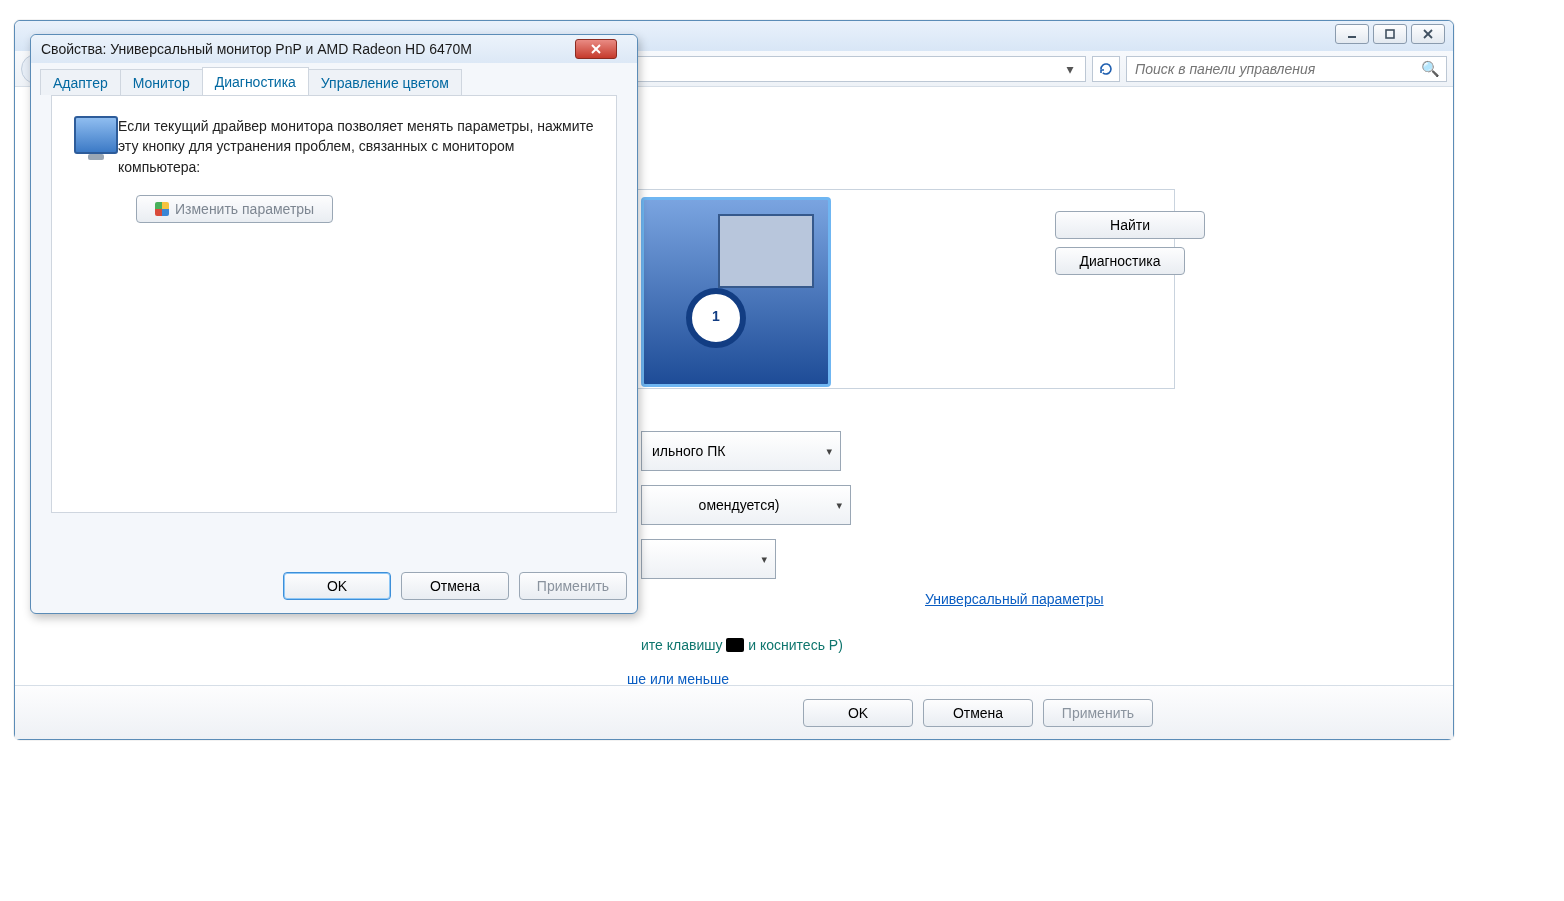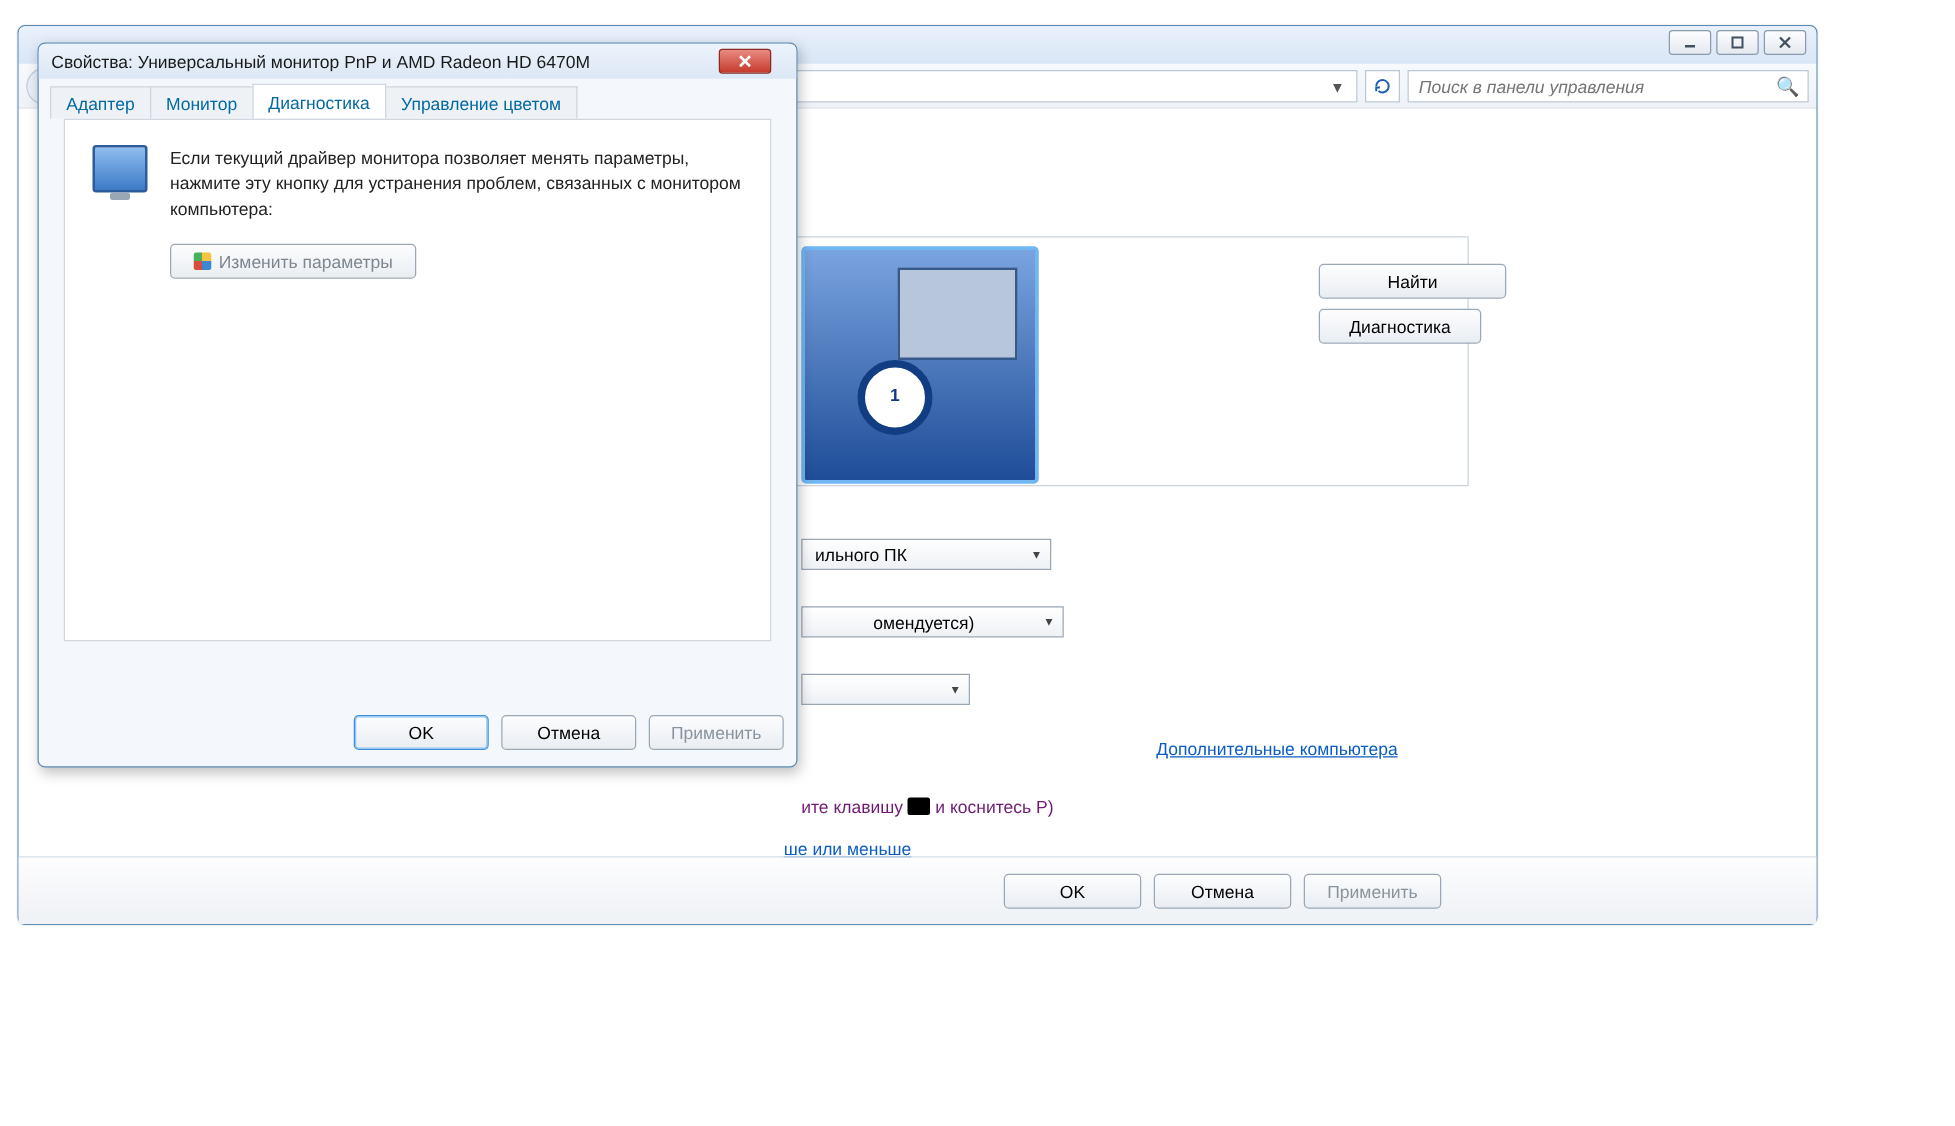--- a/index.html
+++ b/index.html
@@ -90,31 +90,31 @@
     background: linear-gradient(#fdfdfe,#e9edf2); cursor:default; white-space:nowrap;
     display:inline-flex; align-items:center; justify-content:center;
   }
   .btn.disabled { color:#8a939e; }
   .btn.primary { border-color:#3d8fd9; box-shadow:0 0 0 1px #8ec7f6 inset; }
 
   .find-btn  { position:absolute; left:1040px; top:124px; width:150px; }
   .ident-btn { position:absolute; left:1040px; top:160px; width:130px; }
 
   .dd {
-    height:25px; border:1px solid #9aa7b5; background:linear-gradient(#fff,#eef1f5);
+    height:40px; border:1px solid #9aa7b5; background:linear-gradient(#fff,#eef1f5);
     display:flex; align-items:center; padding:0 24px 0 10px; position:relative; white-space:nowrap;
   }
   .dd:after { content:"▾"; position:absolute; right:8px; color:#444; font-size:11px; }
   .dd1 { position:absolute; left:626px; top:344px; width:200px; }
   .dd2 { position:absolute; left:626px; top:398px; width:210px;justify-content:center; }
   .dd3 { position:absolute; left:626px; top:452px; width:135px; }
 
   .link { color:#0a5dc2; text-decoration:underline; cursor:default; }
   .adv-link { position:absolute; left:910px; top:504px; }
-  .proj-line { position:absolute; left:626px; top:550px; color:#701a75; }
+  .proj-line { position:absolute; left:626px; top:550px; color:#0f766e; }
   .proj-line .winkey { display:inline-block; width:18px; height:14px; background:#000; border-radius:2px; vertical-align:-2px; }
   .size-link { position:absolute; left:612px; top:584px; }
   .which-link { position:absolute; left:322px; top:616px; }
 
   .footer-bar {
     position:absolute; left:0; right:0; bottom:0; height:54px;
     background: linear-gradient(#fdfdfe,#eef1f5);
     border-top:1px solid #d6dee7;
     display:flex; align-items:center; justify-content:flex-end; gap:10px; padding-right:300px;
   }
@@ -143,21 +143,21 @@
     background:#fff; border:1px solid #cfd6df;
   }
   .tabs { display:flex; position:absolute; top:-26px; left:-1px; }
   .tab {
     height:26px; padding:2px 12px; display:flex; align-items:center;
     border:1px solid #cfd6df; border-bottom:none; background:#eef2f7;
     margin-right:-1px; cursor:default; color:#0369a1;
   }
   .tab.active { background:#fff; height:28px; position:relative; top:-2px; }
   .dlg-inner { position:absolute; left:0; right:0; top:0; bottom:0; padding:20px 22px; }
-  .diag-row { display:flex; gap:18px; }
+  .diag-row { display:flex; }
   .diag-icon {
     width:44px; height:38px; background:linear-gradient(#8fbdf0,#3c7ac6);
     border:2px solid #2d5c9a; border-radius:3px; position:relative; flex-shrink:0;
   }
   .diag-icon:after {
     content:""; position:absolute; left:12px; right:12px; bottom:-8px; height:6px;
     background:#9aa7b5; border-radius:2px;
   }
   .diag-text { color:#222; line-height:1.45; }
   .change-btn { margin-top:18px; margin-left:62px; }
@@ -238,21 +238,21 @@
       <div class="dd dd1">
           <span>ильного ПК</span>
         </div>
       <div class="dd dd2">
           <span>омендуется)</span>
         </div>
       <div class="dd dd3">
           <span></span>
         </div>
 
-      <span class="link adv-link">Дополнительные компьютера</span>
+      <span class="link adv-link">Универсальный параметры</span>
 
       <span class="proj-line">
         <span>ите клавишу</span>
         <span class="winkey"></span>
         <span>и коснитесь P)</span>
       </span>
 
       <span class="link size-link">ше или меньше</span>
       <span class="link which-link">Какие параметры монитора следует выбрать?</span>
 

